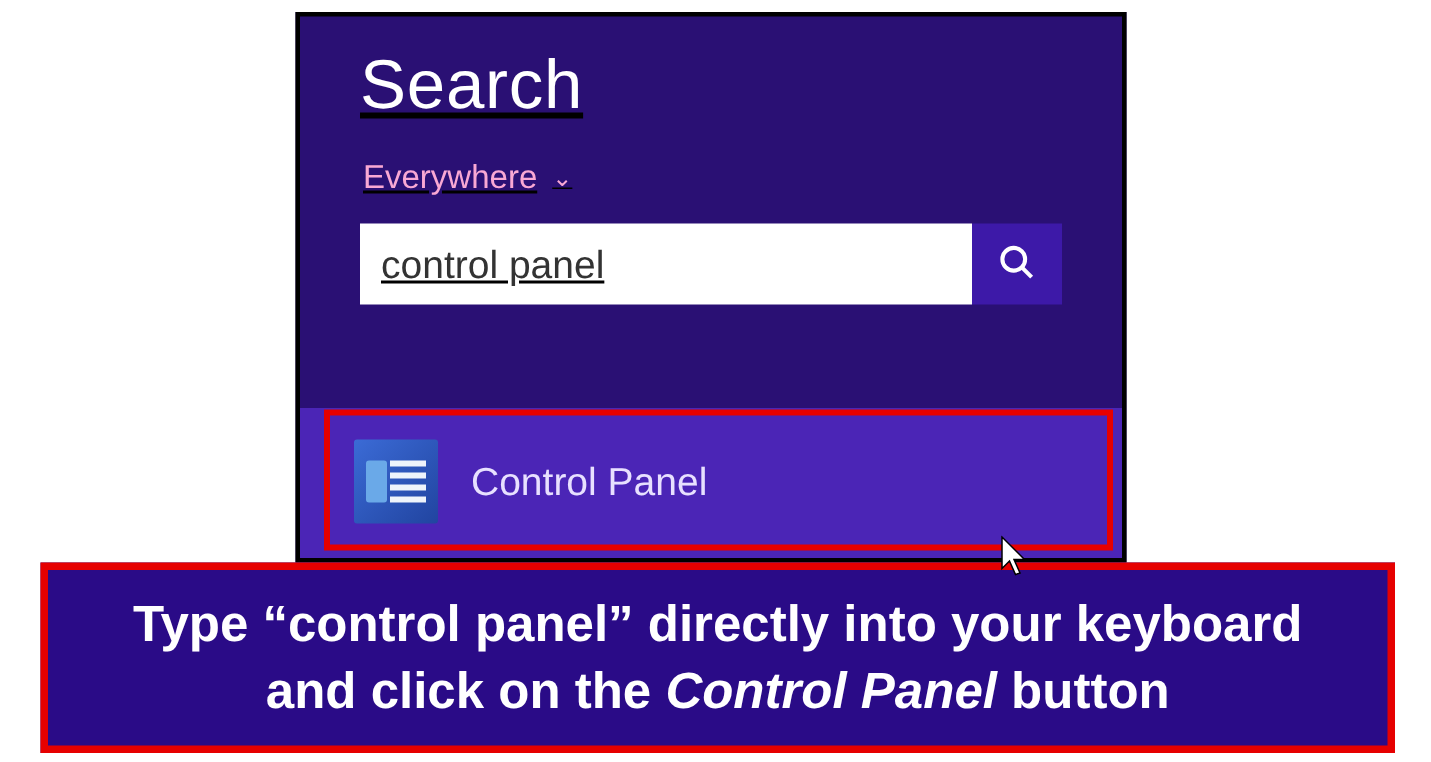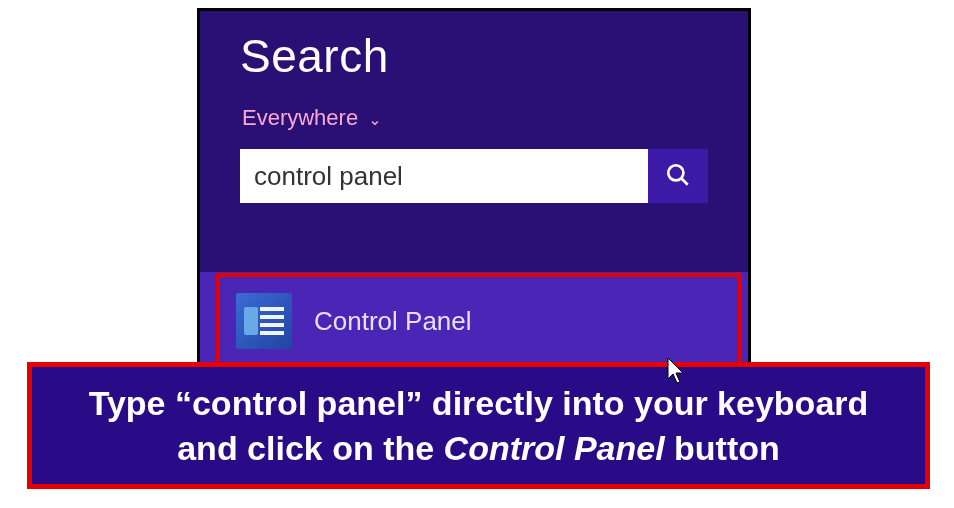--- a/index.html
+++ b/index.html
@@ -11,20 +11,21 @@
     position: relative;
   }
   .search-panel {
     position: absolute;
     left: 197px;
     top: 8px;
     width: 554px;
     height: 367px;
     background: #2a1074;
     border: 3px solid #000;
+    text-decoration: underline;
   }
   .search-title {
     color: #fff;
     font-size: 46px;
     font-weight: 300;
     padding: 18px 40px 8px 40px;
     letter-spacing: 0.5px;
   }
   .scope-row {
     padding: 14px 42px 0 42px;
@@ -125,21 +126,21 @@
     position: absolute;
     left: 466px;
     top: 346px;
     z-index: 10;
     pointer-events: none;
   }
   .cursor svg { width: 22px; height: 28px; }
   .instruction-banner {
     position: absolute;
     left: 27px;
-    top: 362px;
+    top: 375px;
     width: 903px;
     height: 127px;
     background: #2a0b87;
     border: 5px solid #e60000;
     display: flex;
     align-items: center;
     justify-content: center;
     padding: 10px 35px;
     text-align: center;
   }

